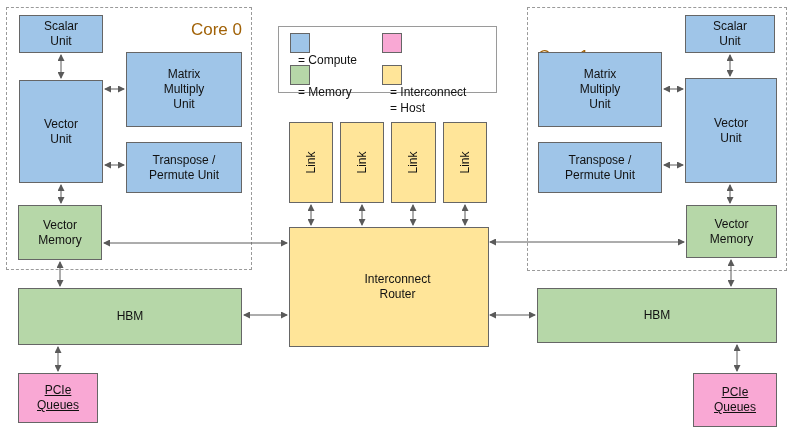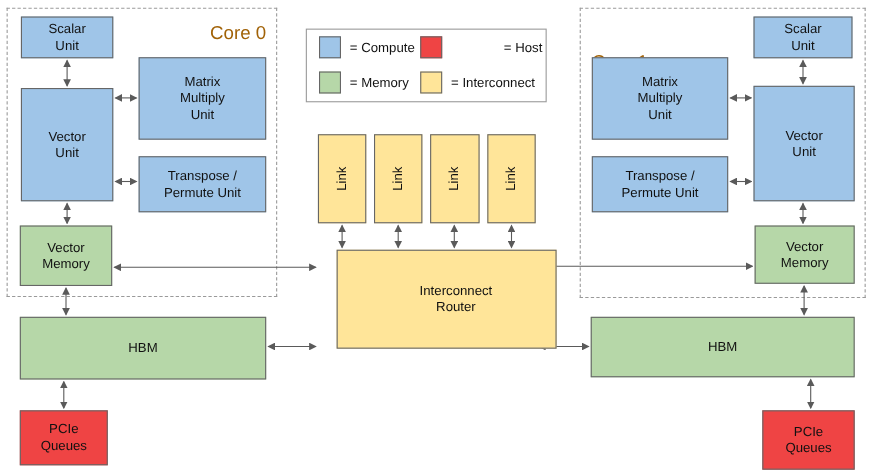--- a/index.html
+++ b/index.html
@@ -9,35 +9,35 @@
   }
   .arrows{position:absolute;left:0;top:0;width:800px;height:431px;z-index:1;}
   .box{
     position:absolute;z-index:2;border:1px solid #666;
     display:flex;align-items:center;justify-content:center;
     text-align:center;font-size:12px;line-height:15px;white-space:pre-line;
     box-sizing:border-box;
   }
   .bg-compute{background:#9fc5e8;}
   .bg-memory{background:#b6d7a8;}
-  .bg-host{background:#ef4444;}
+  .bg-host{background:#f9a8d4;text-decoration:underline;}
   .bg-interconnect{background:#ffe599;}
   .core{
     position:absolute;z-index:0;border:1px dashed #9a9a9a;box-sizing:border-box;background:#fff;
   }
   .core-title{
     position:absolute;top:13px;font-size:17px;color:#a16207;z-index:2;white-space:nowrap;
   }
   .core-title.right{right:10px;}
   .core-title.left{left:10px;margin-top:27px;}
   .vert{transform:rotate(-90deg);white-space:nowrap;}
   .legend{
     position:absolute;z-index:3;border:1px solid #9a9a9a;background:#fff;box-sizing:border-box;
   }
-  .legend-item{position:absolute;display:flex;align-items:center;}
+  .legend-item{position:absolute;display:flex;flex-direction:column;}
   .legend-swatch{width:20px;height:20px;border:1px solid #666;box-sizing:border-box;flex:0 0 auto;}
   .legend-label{margin-left:8px;font-size:12px;white-space:nowrap;}
 </style>
 </head>
 <body>
 
 <div class="canvas">
 
   <svg class="arrows" viewBox="0 0 800 431">
     <defs>
@@ -124,21 +124,21 @@
   <div class="box bg-interconnect" style="left:340px;top:122px;width:44px;height:81px;">
     <span class="vert">Link</span>
   </div>
   <div class="box bg-interconnect" style="left:391px;top:122px;width:45px;height:81px;">
     <span class="vert">Link</span>
   </div>
   <div class="box bg-interconnect" style="left:443px;top:122px;width:44px;height:81px;">
     <span class="vert">Link</span>
   </div>
 
-  <div class="box bg-interconnect" style="left:306px;top:227px;width:200px;height:90px;padding-left:17px;">Interconnect
+  <div class="box bg-interconnect" style="left:289px;top:227px;width:200px;height:120px;padding-left:17px;">Interconnect
 Router</div>
 
   <div class="box bg-memory" style="left:18px;top:288px;width:224px;height:57px;">HBM</div>
   <div class="box bg-memory" style="left:537px;top:288px;width:240px;height:55px;">HBM</div>
 
   <div class="box bg-host" style="left:18px;top:373px;width:80px;height:50px;">PCIe
 Queues</div>
   <div class="box bg-host" style="left:693px;top:373px;width:84px;height:54px;">PCIe
 Queues</div>
 

